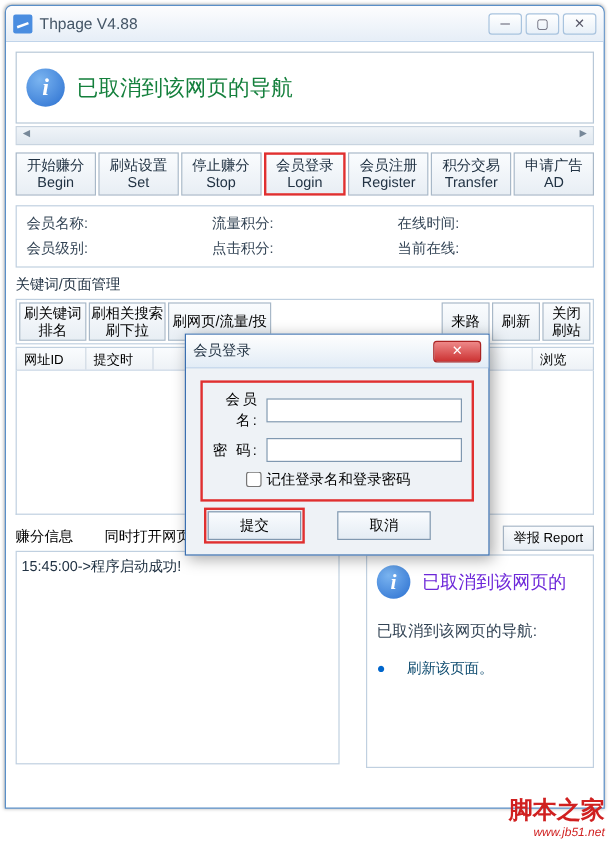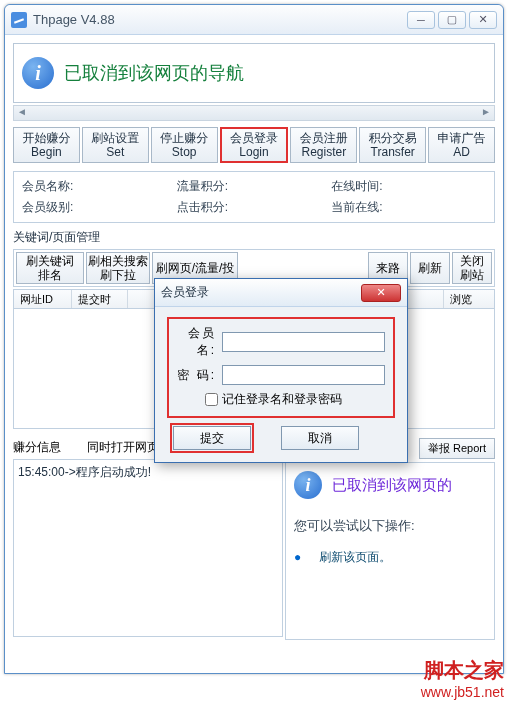--- a/index.html
+++ b/index.html
@@ -18,26 +18,26 @@
 .scrollbar-h::before{content:"◄";position:absolute;left:3px;top:0;color:#789;font-size:10px}
 .scrollbar-h::after{content:"►";position:absolute;right:3px;top:0;color:#789;font-size:10px}
 .toolbar{display:flex;gap:2px;margin-bottom:8px}
 .tbtn{flex:1;height:36px;border:1px solid #a8b8c8;background:linear-gradient(#fafcfe,#e8eef4);display:flex;flex-direction:column;align-items:center;justify-content:center;line-height:1.2;font-size:11px;color:#234}
 .tbtn.sel{border:2px solid #e03030}
 .inforow{border:1px solid #c0d0e0;padding:6px 8px;margin-bottom:2px}
 .inforow .line{display:flex;margin-bottom:4px}
 .inforow .cell{flex:1;color:#345}
 .section-label{color:#234;margin:6px 0 3px}
 .toolbar2{display:flex;gap:2px;border:1px solid #c0d0e0;padding:2px}
-.tbtn2{width:68px;height:32px;border:1px solid #a8b8c8;background:linear-gradient(#fafcfe,#e8eef4);display:flex;flex-direction:column;align-items:center;justify-content:center;font-size:11px;line-height:1.2}
+.tbtn2{width:56px;height:32px;border:1px solid #a8b8c8;background:linear-gradient(#fafcfe,#e8eef4);display:flex;flex-direction:column;align-items:center;justify-content:center;font-size:11px;line-height:1.2}
 .spacer{flex:1}
 .table-head{display:flex;border:1px solid #c0d0e0;background:linear-gradient(#fafcfe,#eef2f6);margin-top:2px;height:20px}
 .th{border-right:1px solid #d0dae4;padding:2px 6px;font-size:11px}
 .table-body{border:1px solid #c0d0e0;border-top:none;height:120px;background:#fff}
-.bottom{display:flex;gap:2px;margin-top:6px}
+.bottom{display:flex;gap:22px;margin-top:6px}
 .panel-l{width:56%}
 .panel-r{flex:1}
 .panel-head{display:flex;align-items:center;gap:8px;padding:3px 0}
 .select{border:1px solid #98a8b8;background:#fff;padding:1px 4px;height:18px}
 .report-btn{margin-left:auto;border:1px solid #a8b8c8;background:linear-gradient(#fafcfe,#e8eef4);padding:2px 8px;font-size:11px}
 .log{border:1px solid #c0d0e0;height:178px;padding:4px;background:#fff;font-size:12px;color:#234}
 .help{border:1px solid #c0d0e0;height:178px;background:#fff;padding:8px;overflow:hidden}
 .help .banner2{display:flex;align-items:center;margin-bottom:18px}
 .help .info-icon{width:28px;height:28px;font-size:18px}
 .help-text{color:#6d28d9;font-size:15px;white-space:nowrap}
@@ -54,21 +54,21 @@
 .frow{display:flex;align-items:center;margin-bottom:6px}
 .flabel{width:50px;text-align:right;margin-right:6px;letter-spacing:2px}
 .finput{flex:1;height:20px;border:1px solid #8098b0;background:#fff;padding:0 3px}
 .chk{margin-right:4px}
 .dlg-btns{display:flex;gap:30px;padding-left:6px}
 .dbtn{width:78px;height:24px;border:1px solid #8098b0;background:linear-gradient(#fafcfe,#e4ecf4);display:flex;align-items:center;justify-content:center}
 .dbtn.red{outline:2px solid #e03030;outline-offset:1px}
 
 .wm{position:absolute;right:6px;bottom:6px;text-align:right}
 .wm1{color:#d02020;font-size:20px;font-family:"KaiTi","STKaiti",serif;font-weight:bold}
-.wm2{color:#d02020;font-size:14px;}
+.wm2{color:#d02020;font-size:10px;font-style:italic}
 </style>
 </head>
 <body>
 
 <div class="window">
   <div class="titlebar">
     <div class="icon"></div>
     <div class="title">Thpage V4.88</div>
     <div class="winbtn">─</div>
     <div class="winbtn">▢</div>
@@ -173,21 +173,21 @@
       <div class="panel-r">
         <div class="panel-head">
           <span>公告/使用帮助</span>
           <button class="report-btn">举报 Report</button>
         </div>
         <div class="help">
           <div class="banner2">
             <div class="info-icon">i</div>
             <div class="help-text">已取消到该网页的</div>
           </div>
-          <div class="help-sub">您可以尝试以下操作:</div>
+          <div class="help-sub">已取消到该网页的导航:</div>
           <div><span class="bullet">●</span><a class="help-link">刷新该页面。</a></div>
         </div>
       </div>
     </div>
   </div>
 </div>
 
 <div class="dialog">
   <div class="dlg-title">
     <span>会员登录</span>

